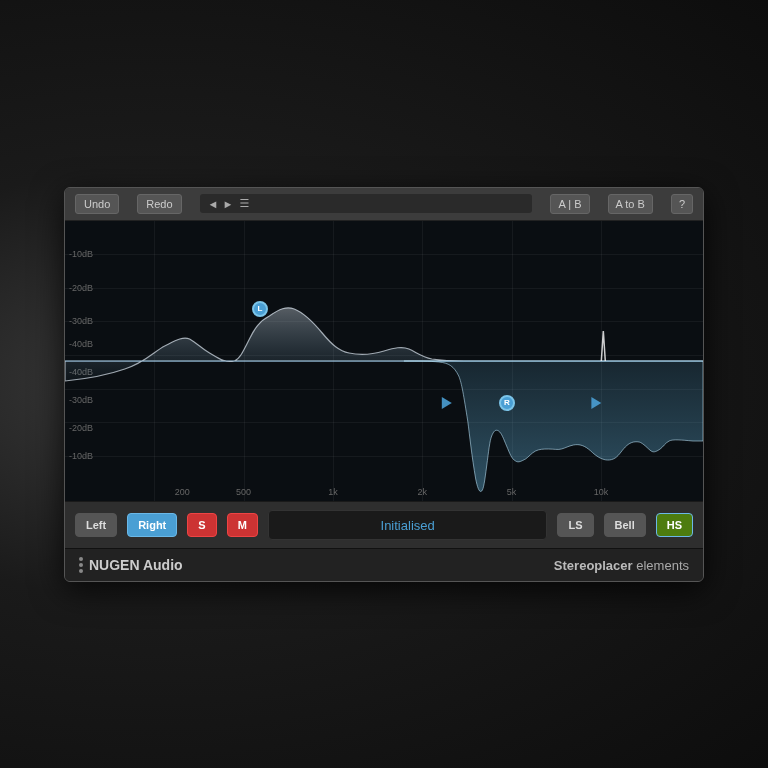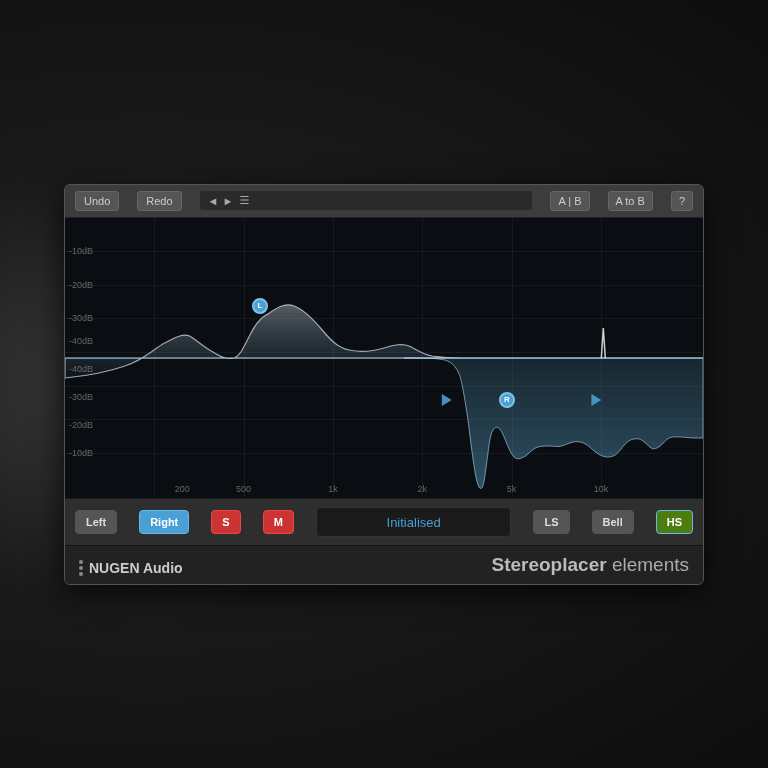--- a/index.html
+++ b/index.html
@@ -184,21 +184,21 @@
       left: 442px;
       transform: translate(-50%, -50%);
     }
 
     
     .bottom-controls {
       background: #2e2e2e;
       padding: 8px 10px;
       display: flex;
       align-items: center;
-      gap: 22px;
+      gap: 10px;
       border-top: 1px solid #1a1a1a;
     }
 
     .ctrl-btn {
       border-radius: 4px;
       font-size: 11px;
       padding: 5px 10px;
       cursor: pointer;
       border: 1px solid #555;
       font-weight: bold;
@@ -275,21 +275,21 @@
       background: #888;
       border-radius: 50%;
     }
     .nugen-name {
       color: #ccc;
       font-size: 14px;
       font-weight: bold;
     }
     .product-name {
       color: #999;
-      font-size: 19px;
+      font-size: 13px;
     }
     .product-name span {
       color: #bbb;
       font-weight: bold;
     }
     .product-name .elements-text {
       color: #aaa;
       font-weight: normal;
     }
   </style>

